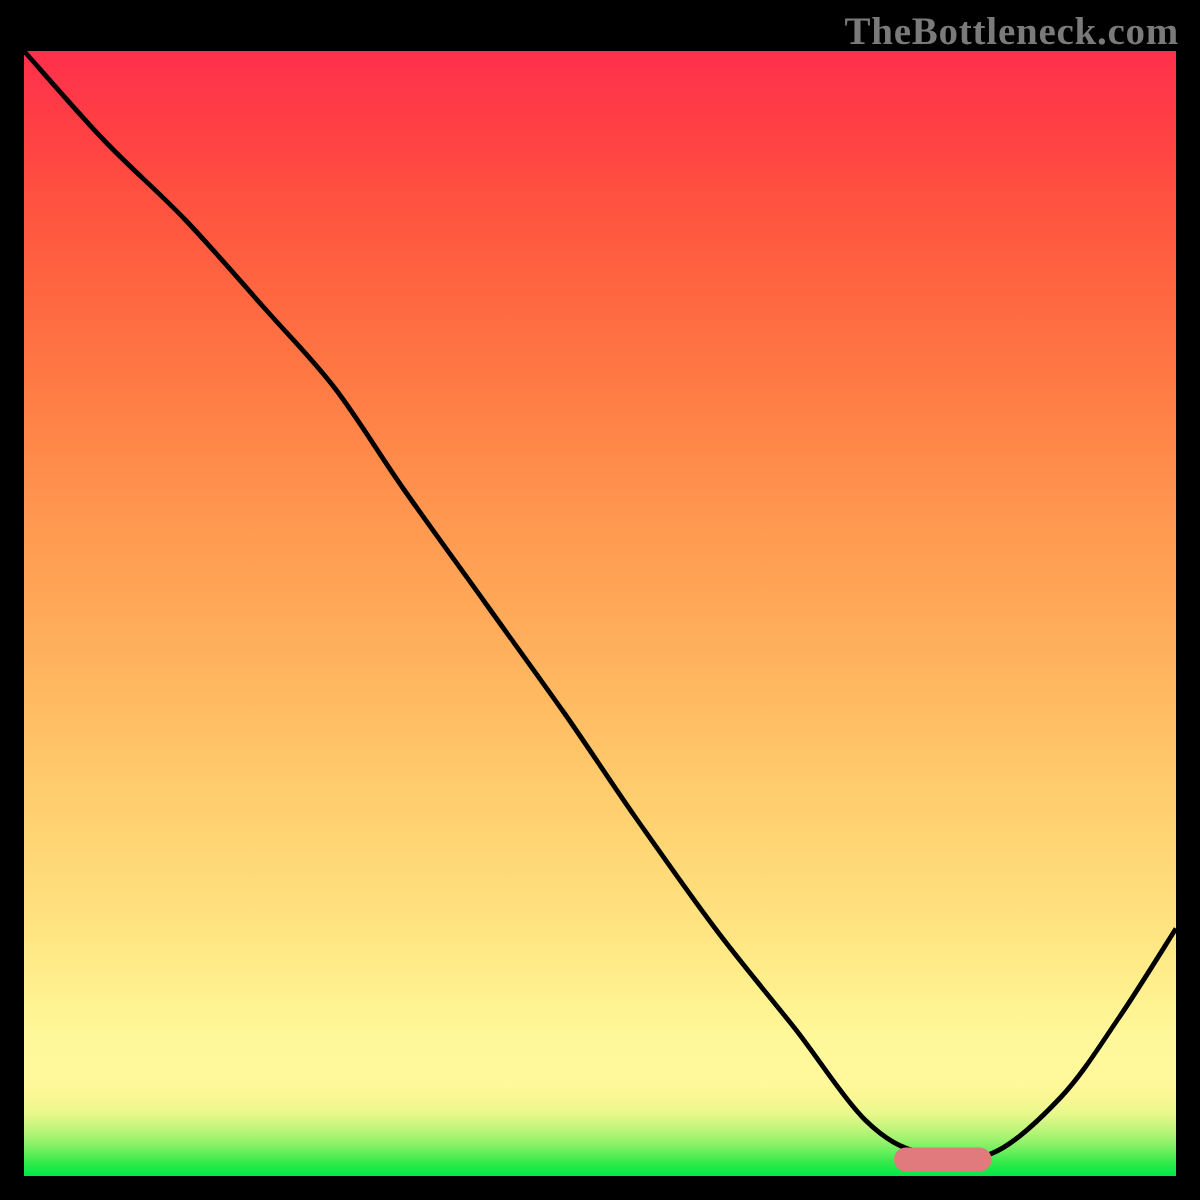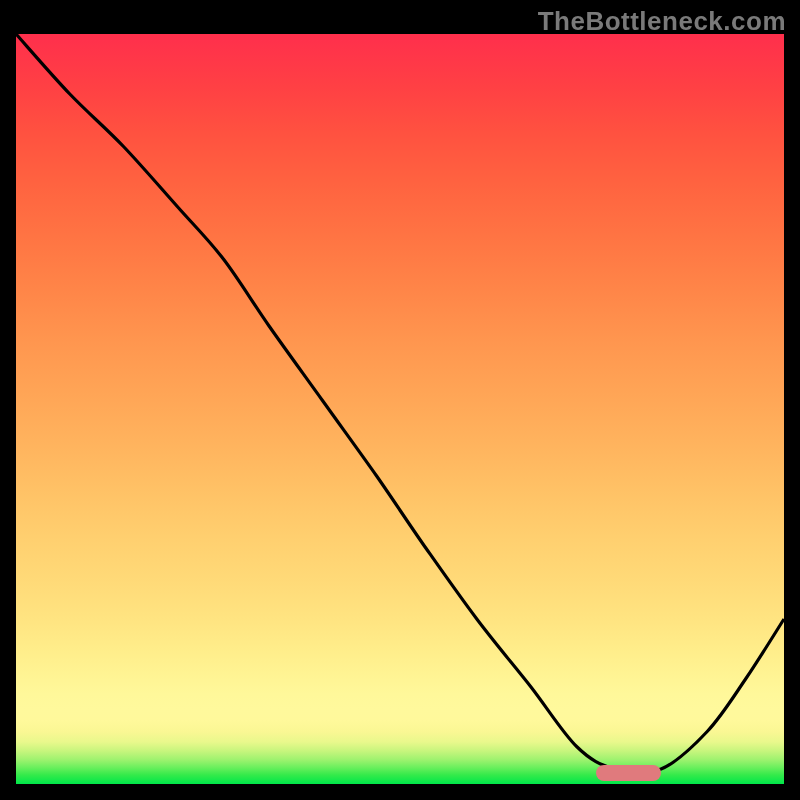--- a/index.html
+++ b/index.html
@@ -9,20 +9,21 @@
     height: 800px;
     background: #000;
     overflow: hidden;
     font-family: Arial, Helvetica, sans-serif;
   }
   .frame {
     position: relative;
     width: 800px;
     height: 800px;
     background: #000;
+    font-family: Liberation Serif, serif;
   }
   .watermark {
     position: absolute;
     top: 6px;
     right: 14px;
     color: #7a7a7a;
     font-size: 26px;
     font-weight: 600;
     letter-spacing: 0.5px;
     z-index: 10;

